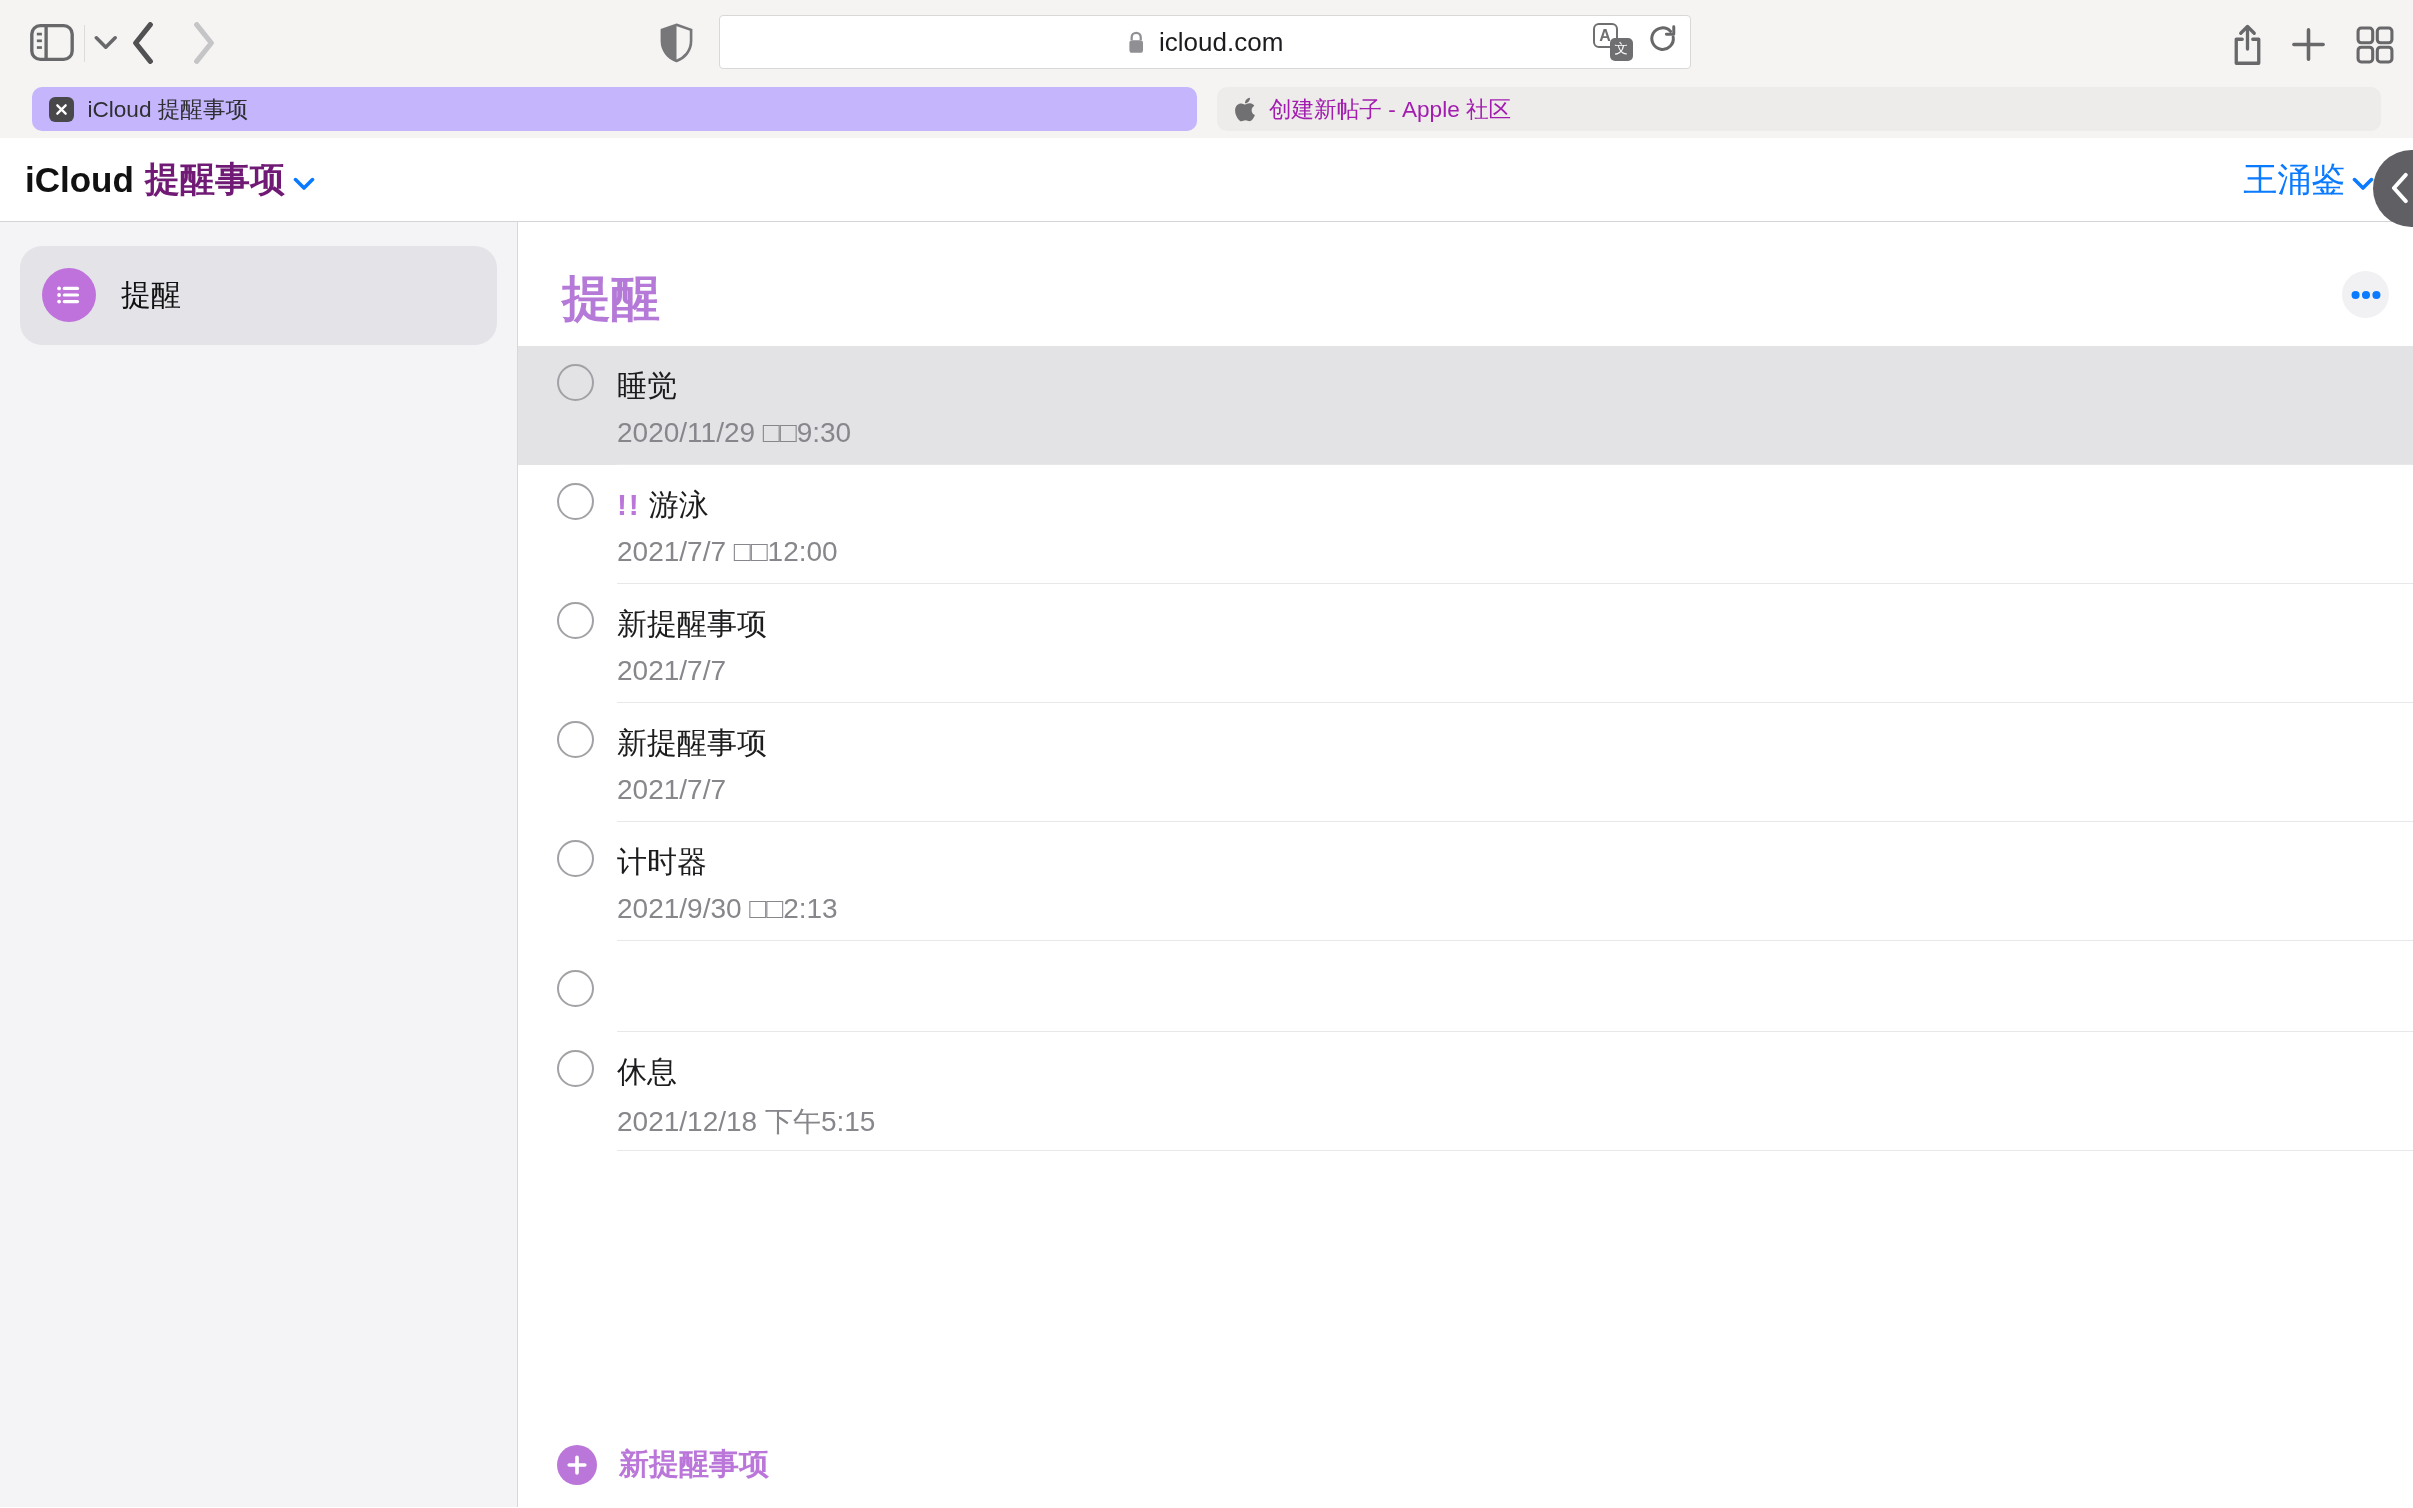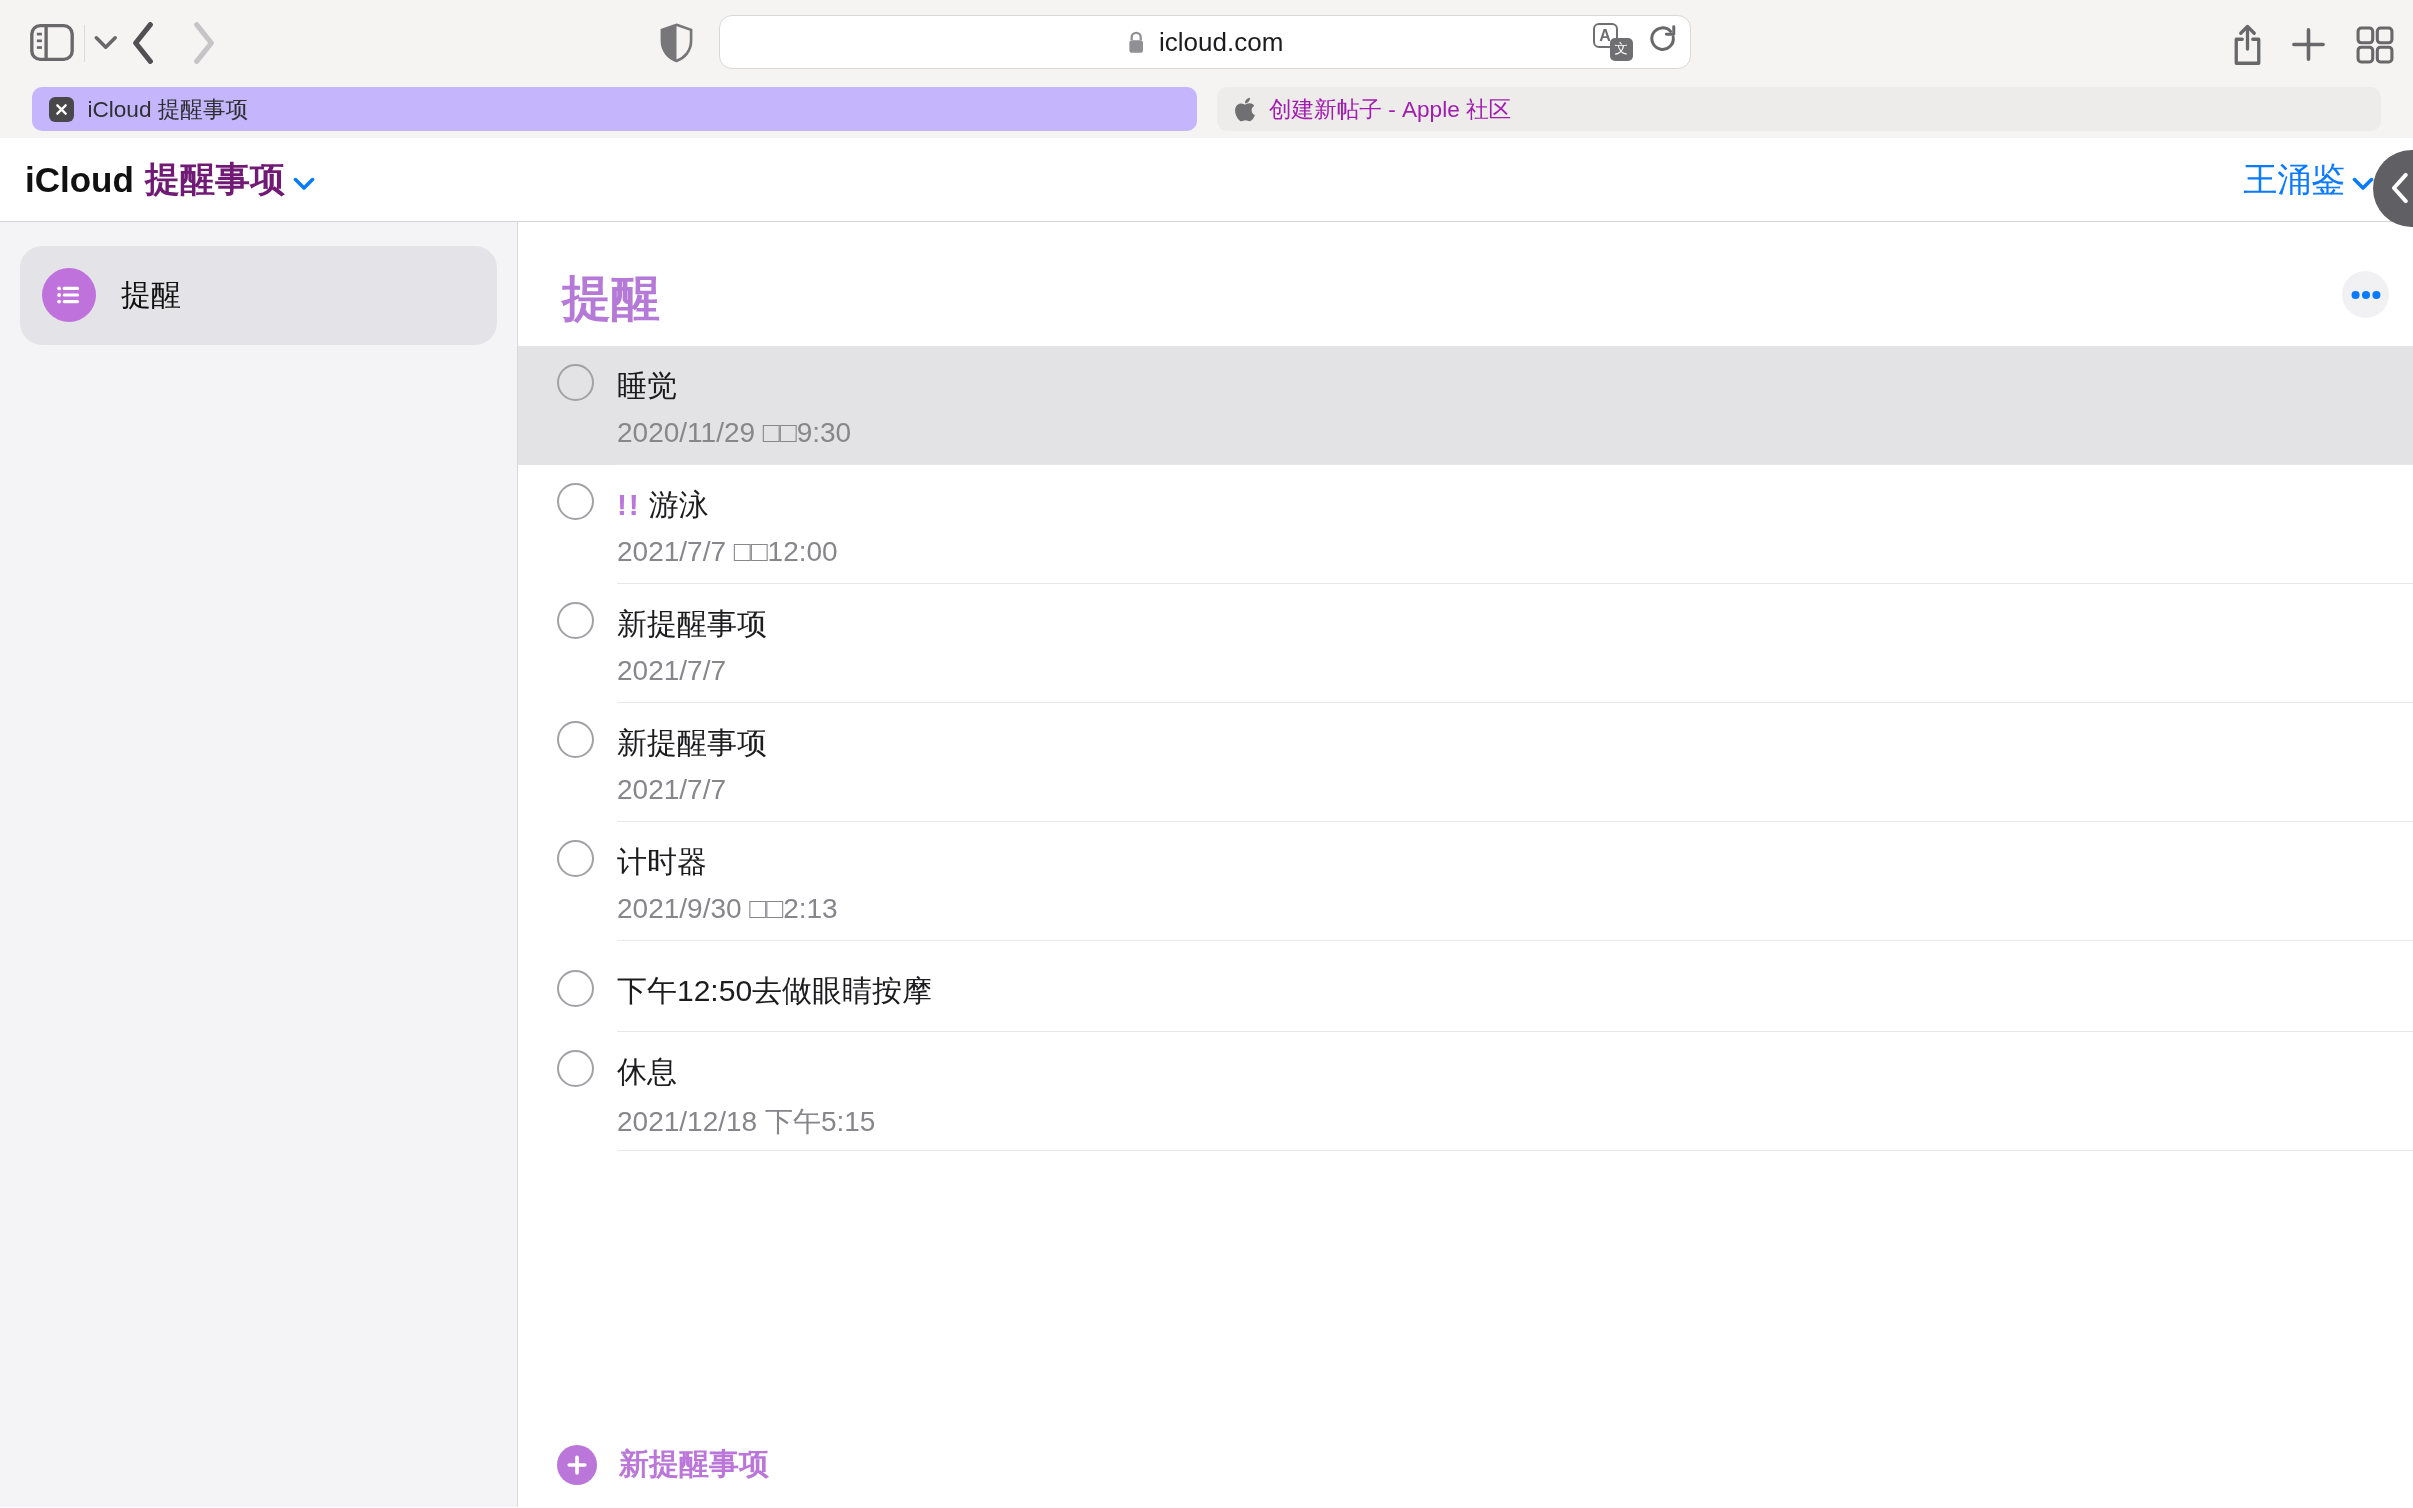--- a/index.html
+++ b/index.html
@@ -6,21 +6,21 @@
   html,body { width:2413px; height:1508px; overflow:hidden;
     font-family:"Liberation Sans","DejaVu Sans",sans-serif; background:#fff; }
 
   
   .chrome { height:138px; background:#f5f4f2; position:relative; }
   .toolbar { position:relative; height:87px; }
   .tbi { position:absolute; display:flex; align-items:center; justify-content:center; }
   .tb-divider { position:absolute; left:84px; top:25px; width:0.8px; height:37px; background:#dcdbd9; }
 
   .urlbar { position:absolute; left:719px; top:15px; width:972px; height:54px;
-    background:#ffffff; border:1.7px solid #d9d8d6; border-radius:13px;
+    background:#ffffff; border:1.7px solid #d9d8d6; border-radius:4px;
     display:flex; align-items:center; justify-content:center; gap:14px; }
   .url-text { font-size:26px; color:#1c1c1e; }
   .url-right { position:absolute; right:10px; top:0; height:50px; display:flex; align-items:center; gap:13.4px; }
   .trans-wrap { position:relative; width:40px; height:39px; }
   .trans-a { position:absolute; left:0; top:1.7px; width:25px; height:25px; border:2.5px solid #6f6f72; border-radius:5.9px;
     color:#6f6f72; font-size:16px; font-weight:bold; display:flex; align-items:center; justify-content:center; background:#fff;}
   .trans-w { position:absolute; right:0; bottom:0; width:22.6px; height:22.6px; background:#6f6f72; border-radius:5px;
     color:#fff; font-size:13.4px; display:flex; align-items:center; justify-content:center; }
 
   .tabbar { display:flex; gap:20px; padding:0 32px; height:44px; }
@@ -264,23 +264,20 @@
         <div class="row two">
     <span class="radio"></span>
     <div class="r-titleline">
       <span class="r-title">计时器</span>
     </div>
     <div class="r-detail">2021/9/30 □□2:13</div>
     <div class="separator"></div>
   </div>
         <div class="row one">
     <span class="radio"></span>
-    <div class="r-titleline">
-      <span class="r-title">下午12:50去做眼睛按摩</span>
-    </div>
 
     <div class="separator"></div>
   </div>
         <div class="row two">
     <span class="radio"></span>
     <div class="r-titleline">
       <span class="r-title">休息</span>
     </div>
     <div class="r-detail">2021/12/18 下午5:15</div>
     <div class="separator"></div>

